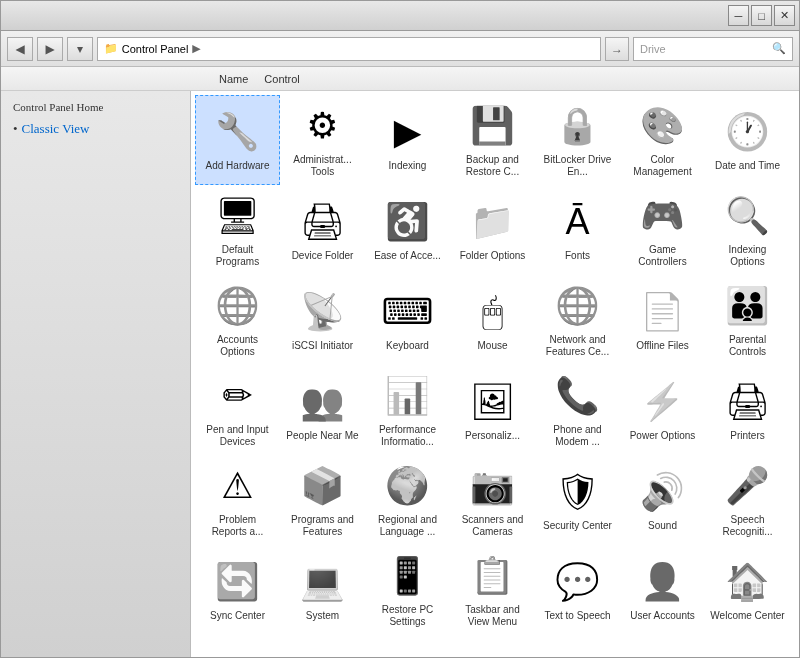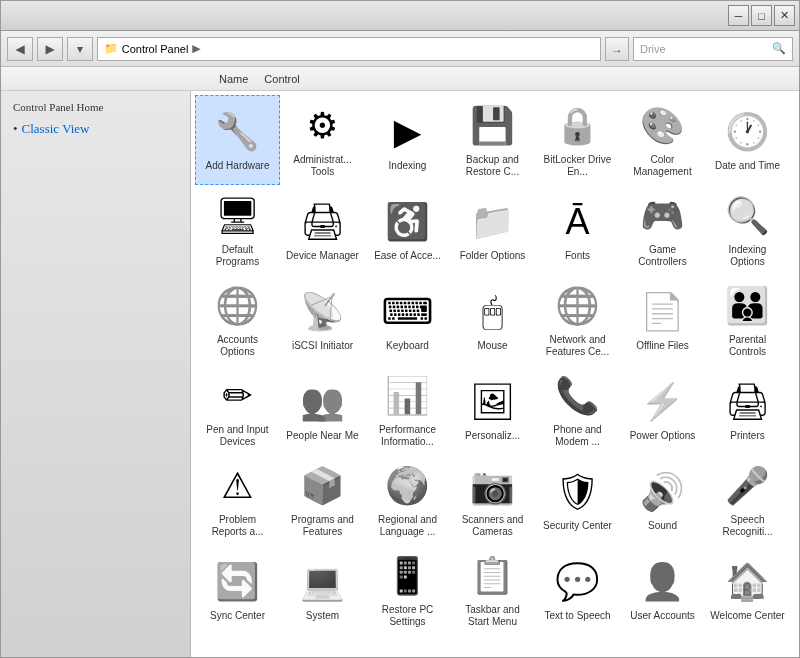--- a/index.html
+++ b/index.html
@@ -312,21 +312,21 @@
 Time</div>
           </div>
           <div class="icon-item">
             <div class="icon-img" style="font-size: 36px; filter: grayscale(100%);">🖥</div>
             <div class="icon-label">Default
 Programs</div>
           </div>
           <div class="icon-item">
             <div class="icon-img" style="font-size: 36px; filter: grayscale(100%);">🖨</div>
             <div class="icon-label">Device
-Manager</div>
+Folder</div>
           </div>
           <div class="icon-item">
             <div class="icon-img" style="font-size: 36px; filter: grayscale(100%);">♿</div>
             <div class="icon-label">Ease of
 Acce...</div>
           </div>
           <div class="icon-item">
             <div class="icon-img" style="font-size: 36px; filter: grayscale(100%);">📁</div>
             <div class="icon-label">Folder
 Options</div>
@@ -452,21 +452,21 @@
             <div class="icon-label">System</div>
           </div>
           <div class="icon-item">
             <div class="icon-img" style="font-size: 36px; filter: grayscale(100%);">📱</div>
             <div class="icon-label">Restore PC
 Settings</div>
           </div>
           <div class="icon-item">
             <div class="icon-img" style="font-size: 36px; filter: grayscale(100%);">📋</div>
             <div class="icon-label">Taskbar and
-Start Menu</div>
+View Menu</div>
           </div>
           <div class="icon-item">
             <div class="icon-img" style="font-size: 36px; filter: grayscale(100%);">💬</div>
             <div class="icon-label">Text to
 Speech</div>
           </div>
           <div class="icon-item">
             <div class="icon-img" style="font-size: 36px; filter: grayscale(100%);">👤</div>
             <div class="icon-label">User
 Accounts</div>

